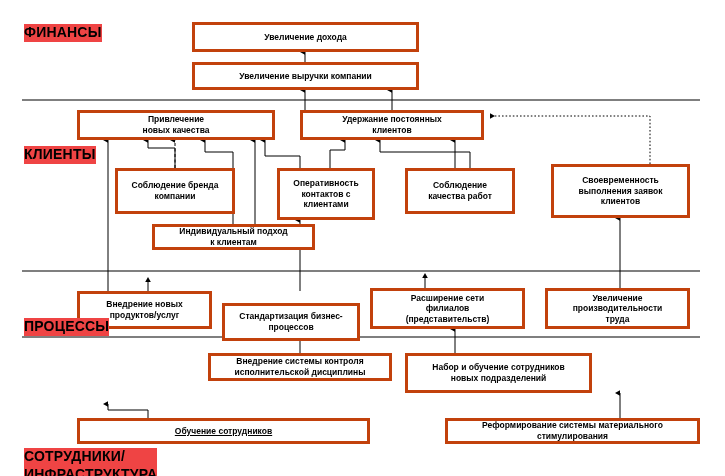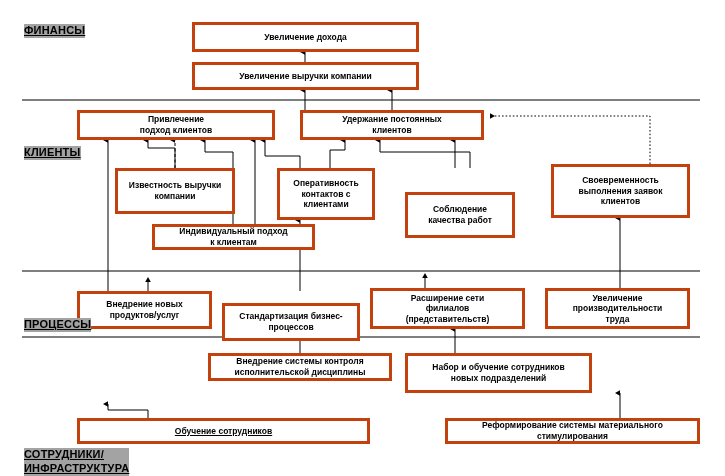--- a/index.html
+++ b/index.html
@@ -36,27 +36,26 @@
     font-size: 8.5px;
     line-height: 1.25;
     color: #000;
     padding: 1px 3px;
     z-index: 3;
     white-space: pre-line;
   }
   .perspective-label {
     position: absolute;
     font-weight: bold;
-    font-size: 11px;
+    font-size: 14px;
     letter-spacing: 0.2px;
     color: #000;
-    text-decoration: underline;
     line-height: 1.25;
     z-index: 4;
-    background: #a3a3a3;
+    background: #ef4444;
     white-space: pre-line;
   }
 </style>
 </head>
 <body>
 
 <div id="canvas">
 
   <svg id="wires" viewBox="0 0 725 476" xmlns="http://www.w3.org/2000/svg">
     <defs>
@@ -96,29 +95,29 @@
         <path d="M 455,353 L 455,329" fill="none" stroke="#000000" stroke-width="1" marker-end="url(#arrUp)"></path>
         <path d="M 148,418 L 148,410 L 108,410 L 108,404" fill="none" stroke="#000000" stroke-width="1" marker-end="url(#arrUp)"></path>
         <path d="M 620,418 L 620,393" fill="none" stroke="#000000" stroke-width="1" marker-end="url(#arrUp)"></path>
       </g>
   </svg>
 
   <div id="node-host">
       <div class="node" style="left: 192px; top: 22px; width: 227px; height: 30px;">Увеличение дохода</div>
       <div class="node" style="left: 192px; top: 62px; width: 227px; height: 28px;">Увеличение выручки компании</div>
       <div class="node" style="left: 77px; top: 110px; width: 198px; height: 30px;">Привлечение
-подход клиентов</div>
+новых качества</div>
       <div class="node" style="left: 300px; top: 110px; width: 184px; height: 30px;">Удержание постоянных
 клиентов</div>
-      <div class="node" style="left: 115px; top: 168px; width: 120px; height: 46px;">Известность выручки
+      <div class="node" style="left: 115px; top: 168px; width: 120px; height: 46px;">Соблюдение бренда
 компании</div>
       <div class="node" style="left: 277px; top: 168px; width: 98px; height: 52px;">Оперативность
 контактов с
 клиентами</div>
-      <div class="node" style="left: 405px; top: 168px; width: 110px; height: 46px; margin-top: 24px;">Соблюдение
+      <div class="node" style="left: 405px; top: 168px; width: 110px; height: 46px;">Соблюдение
 качества работ</div>
       <div class="node" style="left: 551px; top: 164px; width: 139px; height: 54px;">Своевременность
 выполнения заявок
 клиентов</div>
       <div class="node" style="left: 152px; top: 224px; width: 163px; height: 26px;">Индивидуальный подход
 к клиентам</div>
       <div class="node" style="left: 77px; top: 291px; width: 135px; height: 38px;">Внедрение новых
 продуктов/услуг</div>
       <div class="node" style="left: 222px; top: 291px; width: 138px; height: 38px; margin-top: 12px;">Стандартизация бизнес-
 процессов</div>

